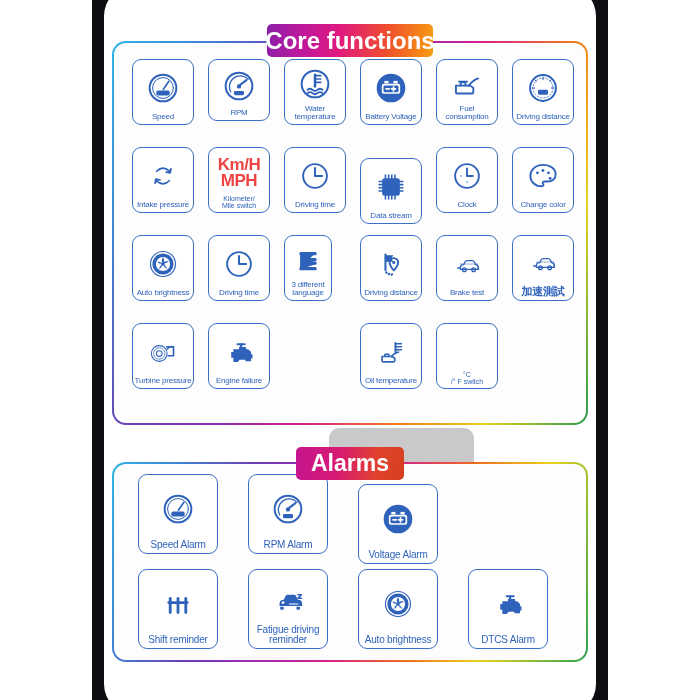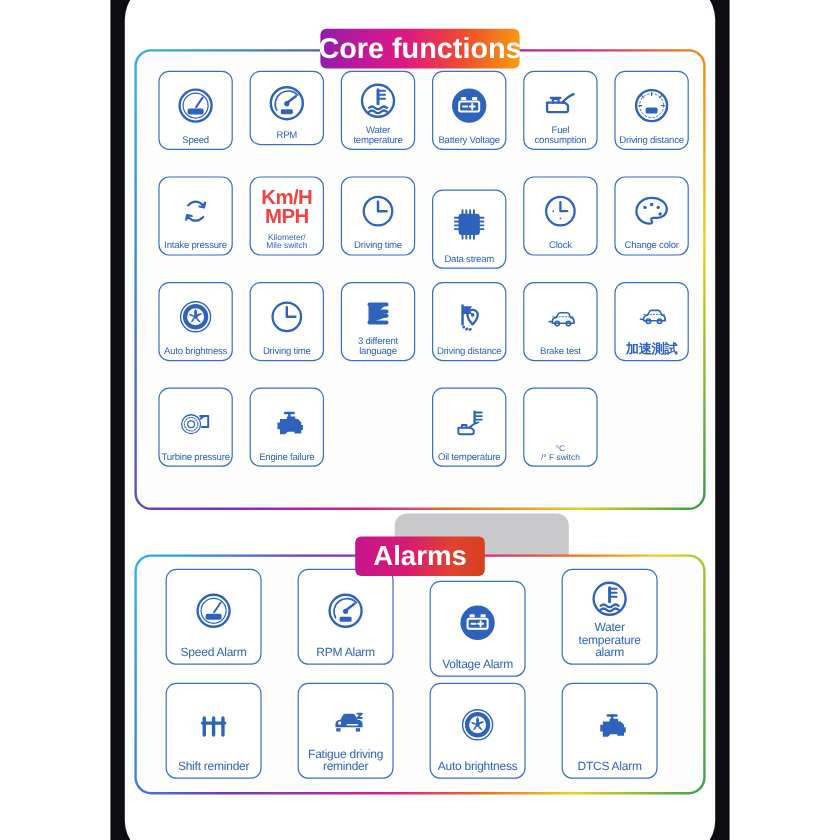--- a/index.html
+++ b/index.html
@@ -281,21 +281,21 @@
         </div>
         <div class="tile" style="left: 94px; top: 192px; width: 62px; height: 66px;">
           <div class="tile-icon">
             <svg width="38" height="38" viewBox="0 0 48 48" fill="none" stroke="#2f63bb" stroke-width="2.4" stroke-linecap="round" stroke-linejoin="round">
               <circle cx="24" cy="24" r="15"></circle>
               <path d="M24 14 V24 H33" stroke-width="2.6"></path>
             </svg>
           </div>
           <div class="tile-label">Driving time</div>
         </div>
-        <div class="tile" style="left: 170px; top: 192px; width: 62px; height: 66px;">
+        <div class="tile" style="left: 170px; top: 192px; width: 48px; height: 66px;">
           <div class="tile-icon">
             <svg width="38" height="38" viewBox="0 0 48 48" fill="none" stroke="#2f63bb" stroke-width="2.4" stroke-linecap="round" stroke-linejoin="round">
               <path d="M14 15 H34 L26 22 H34 L26 29 H34 L14 36" fill="#2f63bb" stroke="none"></path>
               <path d="M15 16 H33 M22 23.5 H33 M22 28 H33 M15 35 H33" stroke="#2f63bb" stroke-width="4.2"></path>
             </svg>
           </div>
           <div class="tile-label">3 different language</div>
         </div>
         <div class="tile" style="left: 246px; top: 192px; width: 62px; height: 66px;">
           <div class="tile-icon">
@@ -408,32 +408,20 @@
               <circle cx="24" cy="24" r="16" fill="#2f63bb" stroke="#2f63bb"></circle>
               <rect x="13" y="19" width="22" height="12" rx="2.5" fill="#fff" stroke="none"></rect>
               <rect x="16" y="15.5" width="5" height="3" fill="#fff" stroke="none"></rect>
               <rect x="27" y="15.5" width="5" height="3" fill="#fff" stroke="none"></rect>
               <rect x="15" y="21" width="18" height="8" rx="1.4" fill="#2f63bb" stroke="none"></rect>
               <path d="M18 25 H22" stroke="#fff" stroke-width="2"></path>
               <path d="M27 22.5 V27.5 M24.5 25 H29.5" stroke="#fff" stroke-width="2"></path>
             </svg>
           </div>
           <div class="tile-label">Voltage Alarm</div>
-        </div>
-        <div class="tile alarm-tile" style="left: 354px; top: 10px; width: 80px; height: 80px;">
-          <div class="tile-icon">
-            <svg width="40" height="40" viewBox="0 0 48 48" fill="none" stroke="#2f63bb" stroke-width="2.4" stroke-linecap="round" stroke-linejoin="round">
-              <circle cx="24" cy="24" r="16"></circle>
-              <path d="M24 13 L24 27" stroke-width="3"></path>
-              <path d="M24 14 H31 M24 18 H31 M24 22 H31" stroke-width="2"></path>
-              <path d="M15 31 q3-2.6 6 0 t6 0 t6 0" stroke-width="2.2"></path>
-              <path d="M15 35 q3-2.6 6 0 t6 0 t6 0" stroke-width="2.2"></path>
-            </svg>
-          </div>
-          <div class="tile-label">Water temperature alarm</div>
         </div>
         <div class="tile alarm-tile" style="left: 24px; top: 105px; width: 80px; height: 80px;">
           <div class="tile-icon">
             <svg width="38" height="34" viewBox="0 0 48 48" fill="none" stroke="#2f63bb" stroke-width="2.4" stroke-linecap="round" stroke-linejoin="round">
               <path d="M13 16 V36 M24 16 V36 M35 16 V36" stroke-width="4"></path>
               <path d="M11 22 H37" stroke-width="4"></path>
             </svg>
           </div>
           <div class="tile-label">Shift reminder</div>
         </div>

